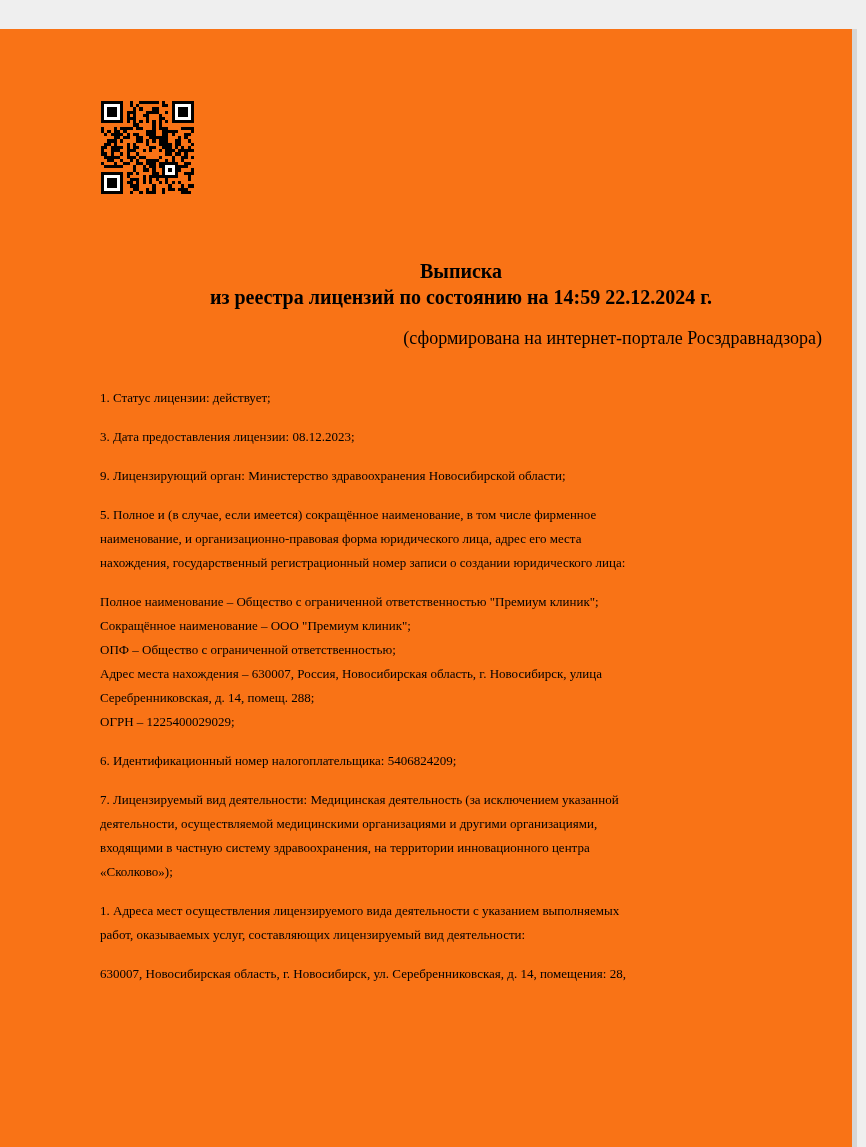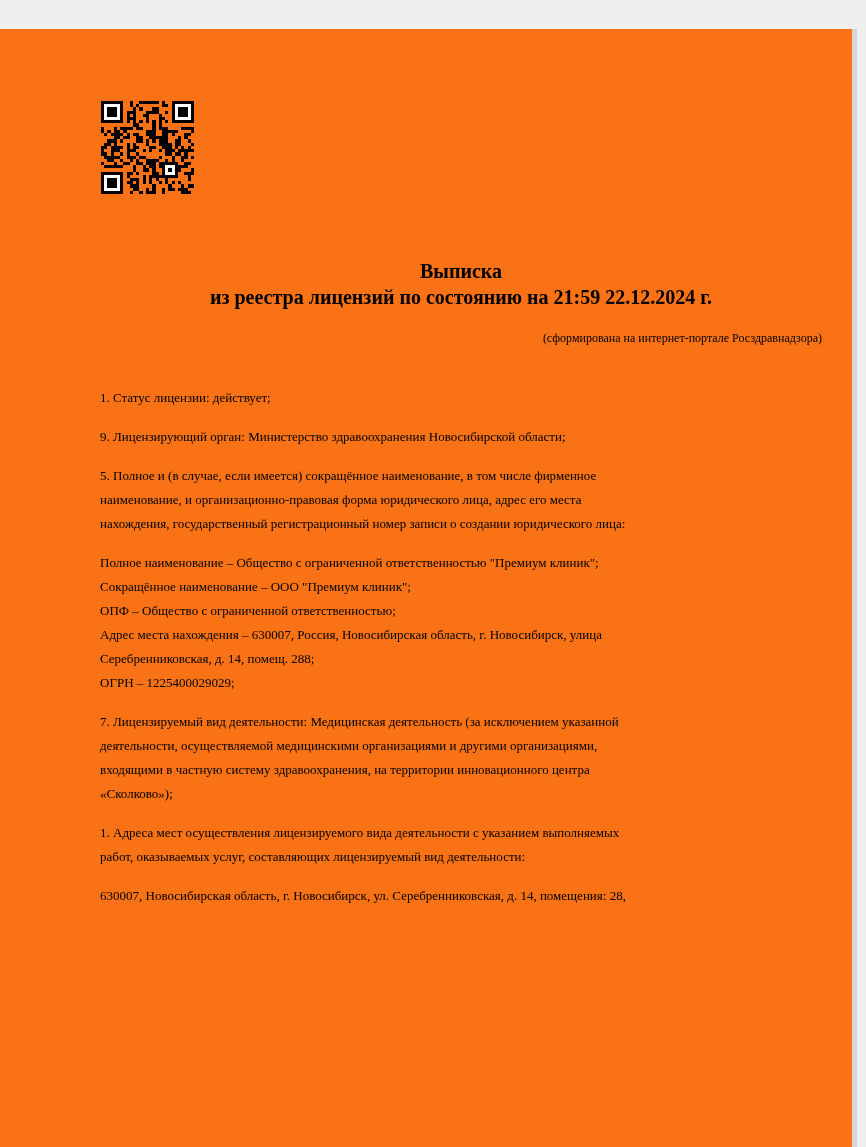--- a/index.html
+++ b/index.html
@@ -40,21 +40,21 @@
     font-size: 20px;
     line-height: 26px;
     white-space: nowrap;
   }
   .subtitle {
     position: absolute;
     left: 100px;
     top: 301px;
     width: 722px;
     text-align: right;
-    font-size: 12px;
+    font-size: 18px;
     line-height: 16px;
   }
   .body {
     position: absolute;
     left: 100px;
     top: 357px;
     width: 745px;
     font-size: 13px;
     line-height: 24px;
   }
@@ -375,37 +375,39 @@
       <rect x="0" y="22" width="7" height="7" fill="#000"></rect>
       <rect x="1" y="23" width="5" height="5" fill="#fff"></rect>
       <rect x="2" y="24" width="3" height="3" fill="#000"></rect>
       <rect x="19" y="19" width="5" height="5" fill="#000"></rect>
       <rect x="20" y="20" width="3" height="3" fill="#fff"></rect>
       <rect x="21" y="21" width="1" height="1" fill="#000"></rect>
     </svg>
 
   <div class="title">
     <div>Выписка</div>
-    <div>из реестра лицензий по состоянию на 21:59 22.12.2024 г.</div>
+    <div>из реестра лицензий по состоянию на 14:59 22.12.2024 г.</div>
   </div>
 
   <div class="subtitle">(сформирована на интернет-портале Росздравнадзора)</div>
 
   <div class="body">
     <p class="para">1. Статус лицензии: действует;</p>
+    <p class="para">3. Дата предоставления лицензии: 08.12.2023;</p>
     <p class="para">9. Лицензирующий орган: Министерство здравоохранения Новосибирской области;</p>
     <p class="para">5. Полное и (в случае, если имеется) сокращённое наименование, в том числе фирменное
 наименование, и организационно-правовая форма юридического лица, адрес его места
 нахождения, государственный регистрационный номер записи о создании юридического лица:</p>
     <p class="para">Полное наименование – Общество с ограниченной ответственностью "Премиум клиник";
 Сокращённое наименование – ООО "Премиум клиник";
 ОПФ – Общество с ограниченной ответственностью;
 Адрес места нахождения – 630007, Россия, Новосибирская область, г. Новосибирск, улица
 Серебренниковская, д. 14, помещ. 288;
 ОГРН – 1225400029029;</p>
+    <p class="para">6. Идентификационный номер налогоплательщика: 5406824209;</p>
     <p class="para">7. Лицензируемый вид деятельности: Медицинская деятельность (за исключением указанной
 деятельности, осуществляемой медицинскими организациями и другими организациями,
 входящими в частную систему здравоохранения, на территории инновационного центра
 «Сколково»);</p>
     <p class="para">1. Адреса мест осуществления лицензируемого вида деятельности с указанием выполняемых
 работ, оказываемых услуг, составляющих лицензируемый вид деятельности:</p>
     <p class="para">630007, Новосибирская область, г. Новосибирск, ул. Серебренниковская, д. 14, помещения: 28,</p>
   </div>
 
 </div>

